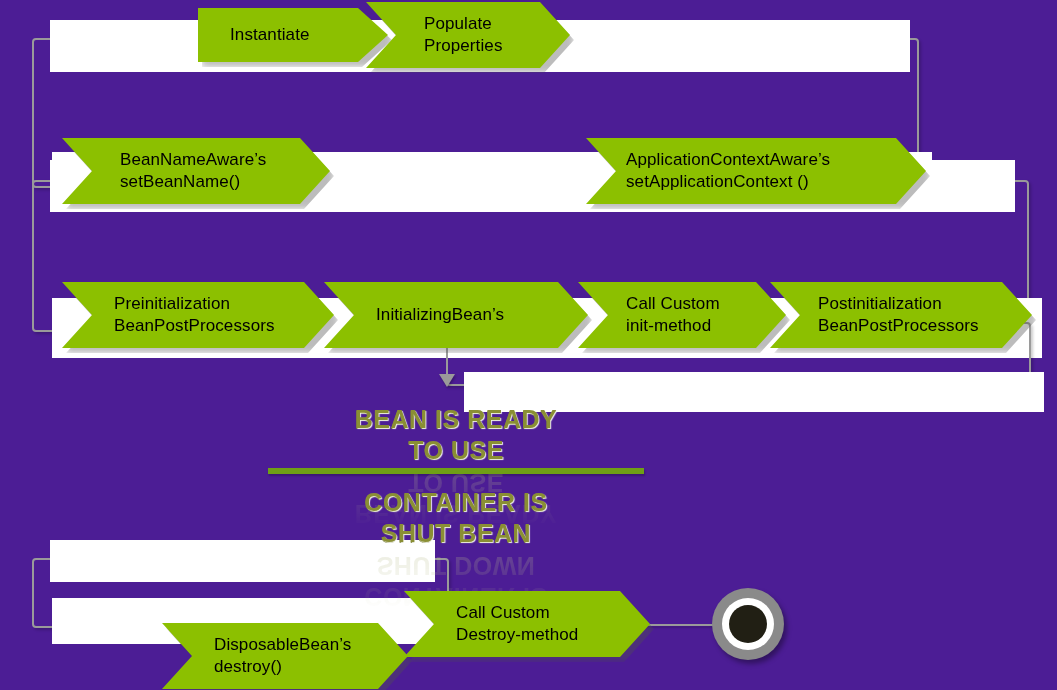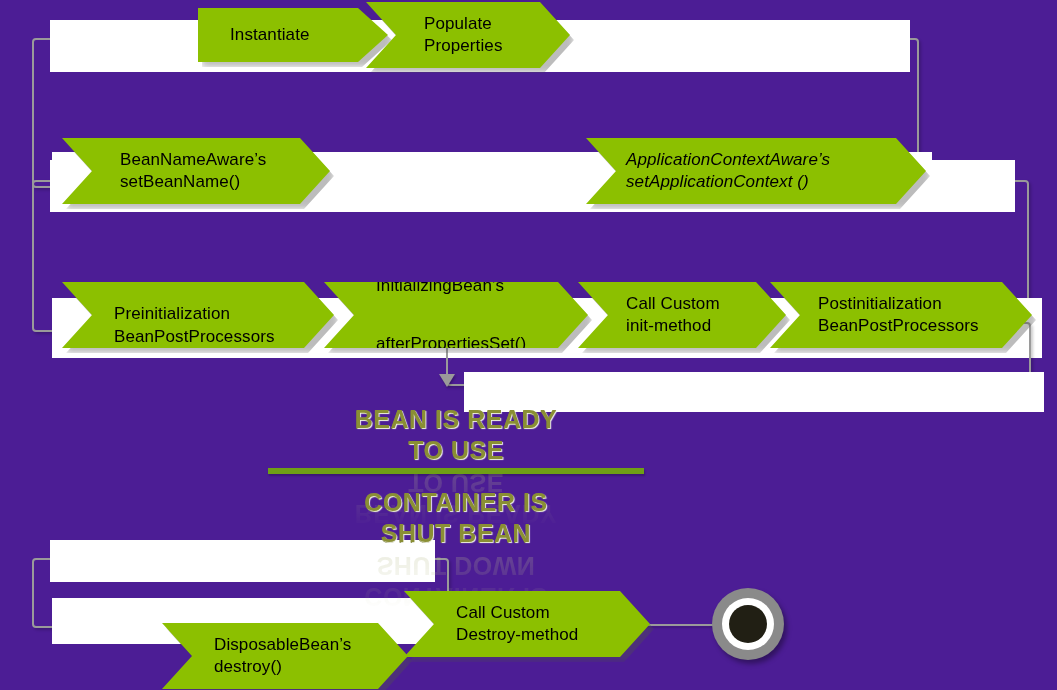--- a/index.html
+++ b/index.html
@@ -190,41 +190,40 @@
 
   <div class="chev-wrap" style="left:62px; top:138px; width:268px; height:66px;">
     <div class="chev-shadow notch" style="left:4px; top:5px; width:268px; height:66px;"></div>
     <div class="chev notch chev-fg" style="left:0; top:0; width:268px; height:66px; padding-left:58px;">
       <span class="lbl">BeanNameAware’s</span>
       <span class="lbl">setBeanName()</span>
     </div>
   </div>
 
 
-  <div class="chev-wrap" style="left:586px; top:138px; width:340px; height:66px;font-style:italic;">
+  <div class="chev-wrap" style="left:586px; top:138px; width:340px; height:66px;">
     <div class="chev-shadow notch" style="left:4px; top:5px; width:340px; height:66px;"></div>
     <div class="chev notch chev-fg" style="left:0; top:0; width:340px; height:66px; padding-left:40px;">
       <span class="lbl">ApplicationContextAware’s</span>
       <span class="lbl">setApplicationContext ()</span>
     </div>
   </div>
 
   <div class="chev-wrap" style="left:62px; top:282px; width:272px; height:66px;">
     <div class="chev-shadow notch" style="left:4px; top:5px; width:272px; height:66px;"></div>
-    <div class="chev notch chev-fg" style="left:0; top:0; width:272px; height:66px; padding-left:52px;justify-content:flex-end;">
+    <div class="chev notch chev-fg" style="left:0; top:0; width:272px; height:66px; padding-left:52px;">
       <span class="lbl">Preinitialization</span>
       <span class="lbl">BeanPostProcessors</span>
     </div>
   </div>
 
   <div class="chev-wrap" style="left:324px; top:282px; width:264px; height:66px;">
     <div class="chev-shadow notch" style="left:4px; top:5px; width:264px; height:66px;"></div>
     <div class="chev notch chev-fg" style="left:0; top:0; width:264px; height:66px; padding-left:52px;gap:36px;">
       <span class="lbl">InitializingBean’s</span>
-      <span class="lbl">afterPropertiesSet()</span>
     </div>
   </div>
 
   <div class="chev-wrap" style="left:578px; top:282px; width:208px; height:66px;">
     <div class="chev-shadow notch" style="left:4px; top:5px; width:208px; height:66px;"></div>
     <div class="chev notch chev-fg" style="left:0; top:0; width:208px; height:66px; padding-left:48px;">
       <span class="lbl">Call Custom</span>
       <span class="lbl">init-method</span>
     </div>
   </div>

